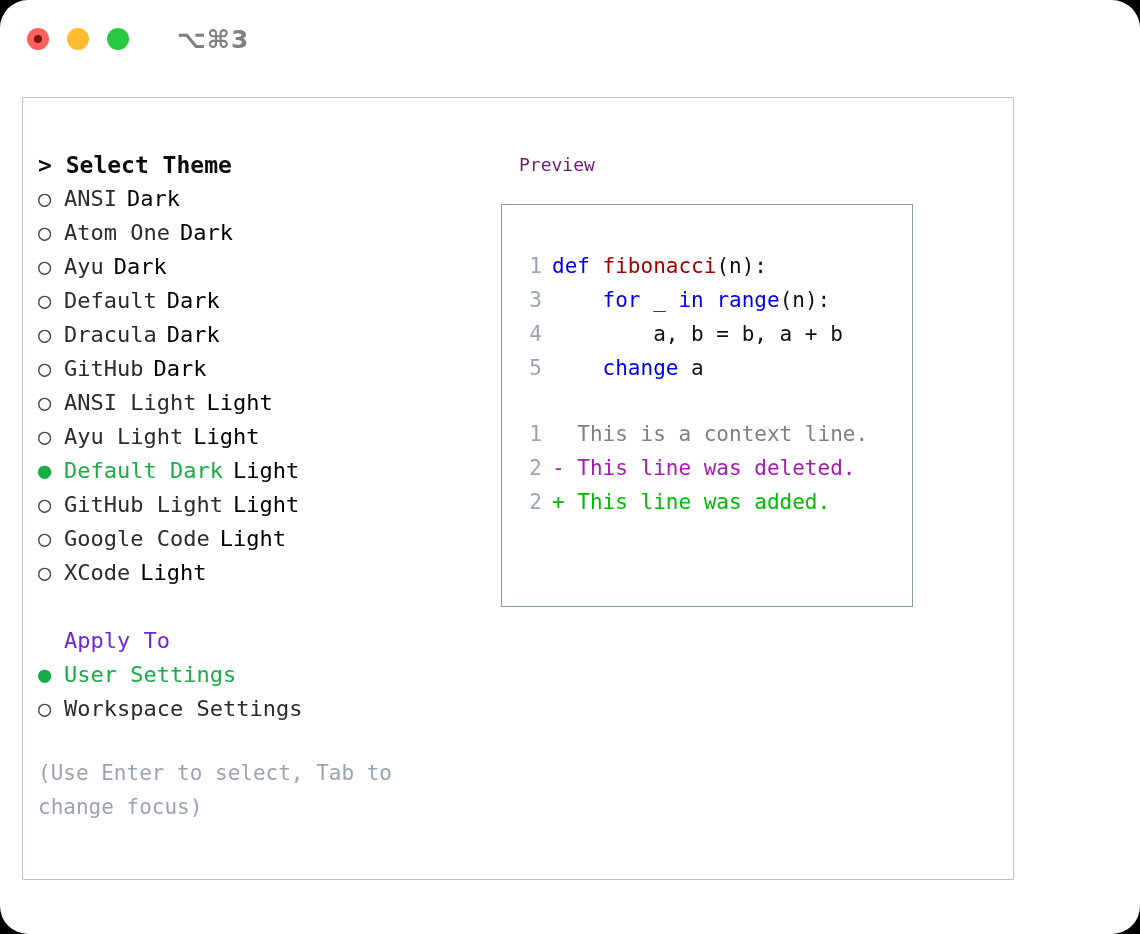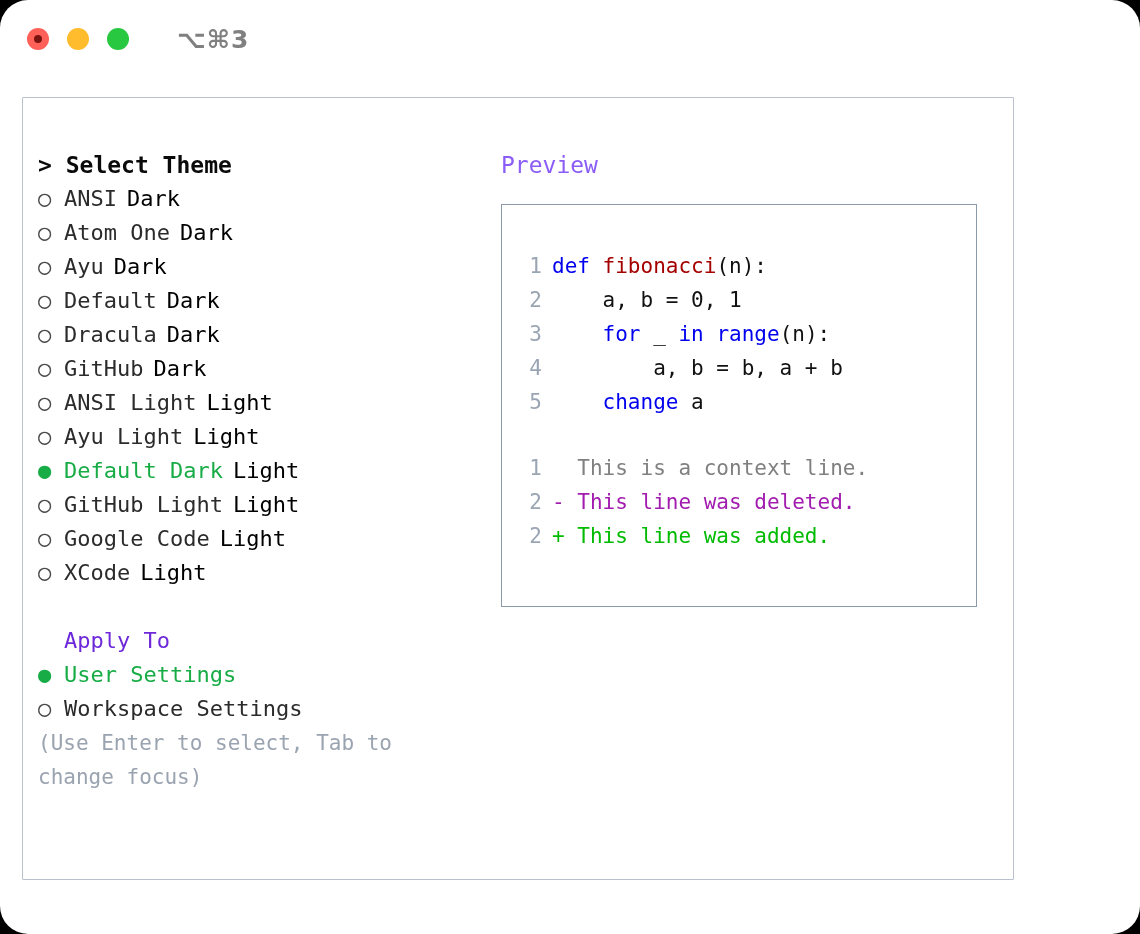--- a/index.html
+++ b/index.html
@@ -138,44 +138,46 @@
     line-height: 34px;
     font-size: 22px;
     color: #6d28d9;
     padding-left: 26px;
     white-space: pre;
   }
 
   .spacer-block { height: 34px; }
 
   .hint {
+    margin-top: 30px;
     font-size: 21px;
     line-height: 34px;
     color: #9aa3b0;
     width: 400px;
     white-space: pre-wrap;
   }
 
   
   .right-col {
     position: absolute;
     left: 478px;
     top: 50px;
     width: 500px;
   }
   .preview-title {
-    font-size: 23px;
-    color: #8b5cf6;
-    height: 34px;
-    line-height: 34px;
-    white-space: pre;
+    font-size: 18px;
+    color: #701a75;
+    height: 34px;
+    line-height: 34px;
+    white-space: pre;
+    margin-left: 18px;
   }
   .preview-box {
     margin-top: 22px;
-    width: 476px;
+    width: 412px;
     height: 403px;
     border: 1px solid #8c99a8;
     box-sizing: border-box;
     background: #ffffff;
     padding: 44px 0 0 18px;
   }
 
   .code-line, .diff-line {
     height: 34px;
     line-height: 34px;
@@ -241,21 +243,20 @@
           </div>
 
         <div class="hint">(Use Enter to select, Tab to change focus)</div>
       </div>
 
       <div class="right-col">
         <div class="preview-title">Preview</div>
         <div class="preview-box">
           <div id="code-rows">
               <div class="code-line"><span class="lineno">1</span><span class="tok-kw">def </span><span class="tok-fn">fibonacci</span><span class="tok-plain">(n):</span></div>
-              <div class="code-line"><span class="lineno">2</span><span class="tok-plain">    a, b = 0, 1</span></div>
               <div class="code-line"><span class="lineno">3</span><span class="tok-plain">    </span><span class="tok-kw">for</span><span class="tok-plain"> _ </span><span class="tok-kw">in</span><span class="tok-plain"> </span><span class="tok-kw">range</span><span class="tok-plain">(n):</span></div>
               <div class="code-line"><span class="lineno">4</span><span class="tok-plain">        a, b = b, a + b</span></div>
               <div class="code-line"><span class="lineno">5</span><span class="tok-plain">    </span><span class="tok-kw">change</span><span class="tok-plain"> a</span></div>
             </div>
           <div class="diff-gap"></div>
           <div id="diff-rows">
               <div class="diff-line"><span class="lineno">1</span><span class="diff-ctx">  This is a context line.</span></div>
               <div class="diff-line"><span class="lineno">2</span><span class="diff-del">- This line was deleted.</span></div>
               <div class="diff-line"><span class="lineno">2</span><span class="diff-add">+ This line was added.</span></div>
             </div>

